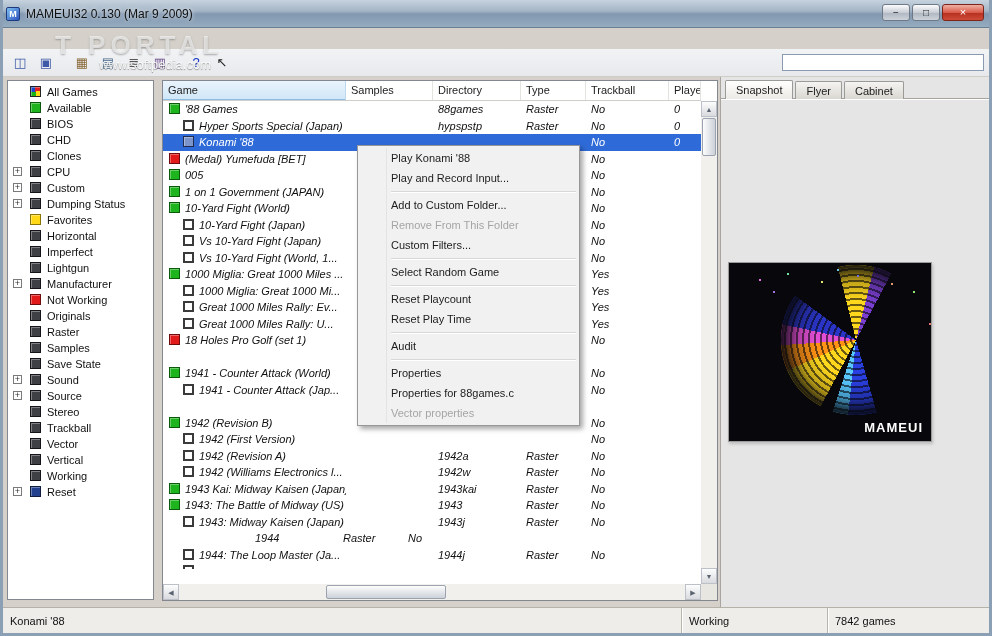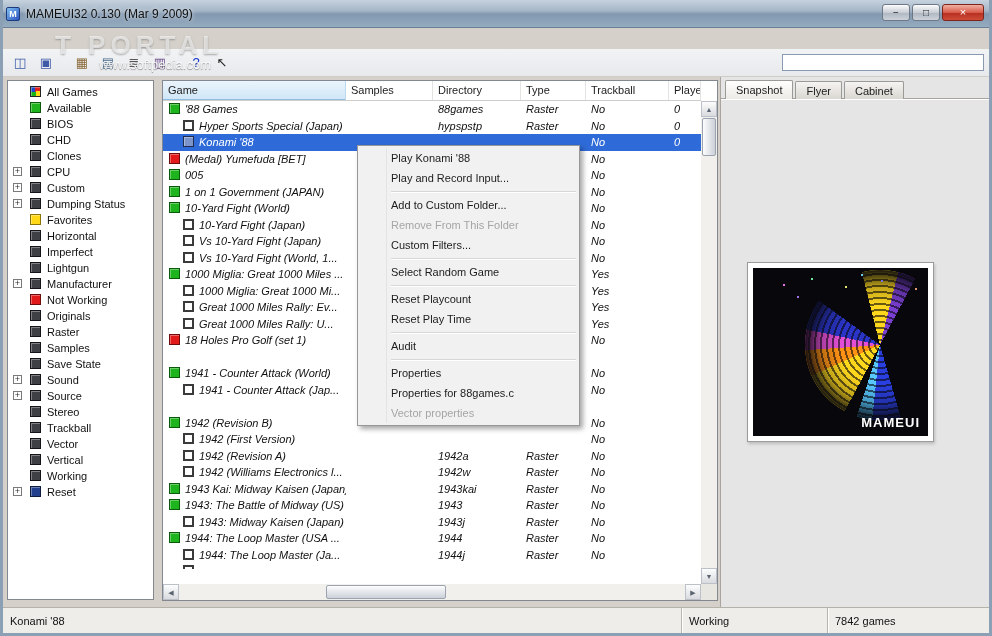--- a/index.html
+++ b/index.html
@@ -112,22 +112,22 @@
   
   .rpanel { position:absolute; left:717px; top:77px; right:0; height:530px;
     background:#e5e5e5; border-left:1px solid #a9a59e; }
   .tabs { position:absolute; left:4px; top:3px; display:flex; }
   .tab { height:18px; line-height:18px; padding:0 10px; font-size:11px; color:#222;
     background:linear-gradient(#f5f4f2,#dad7d1); border:1px solid #9a9a96;
     border-bottom:none; border-radius:2px 2px 0 0; margin-right:2px; position:relative; top:1px; }
   .tab.active { background:linear-gradient(#ffffff,#eceae5); top:0; height:19px; z-index:2; }
   .tabline { position:absolute; left:0; top:21px; right:0; height:1px;
     background:#a7a49e; box-shadow:0 1px 0 #fff; }
-  .pframe { position:absolute; left:26px; top:185px; width:187px; height:180px;
-    background:#fff; border:1px solid #9b9b9b; padding:5px; box-shadow:1px 2px 3px rgba(0,0,0,.18); }
+  .pframe { position:absolute; left:7px; top:185px; width:204px; height:180px;
+    background:#fff; border:1px solid #9b9b9b; box-shadow:1px 2px 3px rgba(0,0,0,.18); }
   .art { width:100%; height:100%; background:#07070c; position:relative; overflow:hidden; }
   .burst,.rings,.fadeo { position:absolute; width:150px; height:150px; left:52px; top:2px; border-radius:50%; }
   .burst { background:conic-gradient(from 150deg,
       rgba(0,0,0,0) 0 14deg, #2a3fe0 14deg 36deg, #58c8ff 36deg 48deg,
       rgba(0,0,0,0) 48deg 58deg, #ffd81e 58deg 96deg, #ff9214 96deg 116deg,
       #e24fd4 116deg 132deg, #2a35c8 132deg 156deg, rgba(0,0,0,0) 156deg 196deg,
       #ffd81e 196deg 224deg, #7a3fd0 224deg 238deg, rgba(0,0,0,0) 238deg 360deg); }
   .rings { background:repeating-radial-gradient(circle, rgba(7,7,12,0) 0 4px, rgba(7,7,12,.6) 4px 6px); }
   .fadeo { background:radial-gradient(circle, rgba(7,7,12,0) 0 38%, rgba(7,7,12,.25) 55%, rgba(7,7,12,.97) 72%); }
   .sprites { position:absolute; left:0; top:0; width:2px; height:2px;
@@ -414,21 +414,20 @@
         </div>
         <div class="grow">
           <div class="gc g0"><span class="gicon ic-clone ind"></span><span class="gtext">1943: Midway Kaisen (Japan)</span></div>
           <div class="gc cc1"></div>
           <div class="gc cc2">1943j</div>
           <div class="gc cc3">Raster</div>
           <div class="gc cc4">No</div>
           <div class="gc cc5"></div>
         </div>
         <div class="grow">
-          <div class="gc g0"><span class="gicon ic-green"></span><span class="gtext">1944: The Loop Master (USA ...</span></div>
           <div class="gc cc1"></div>
           <div class="gc cc2">1944</div>
           <div class="gc cc3">Raster</div>
           <div class="gc cc4">No</div>
           <div class="gc cc5"></div>
         </div>
         <div class="grow">
           <div class="gc g0"><span class="gicon ic-clone ind"></span><span class="gtext">1944: The Loop Master (Ja...</span></div>
           <div class="gc cc1"></div>
           <div class="gc cc2">1944j</div>

